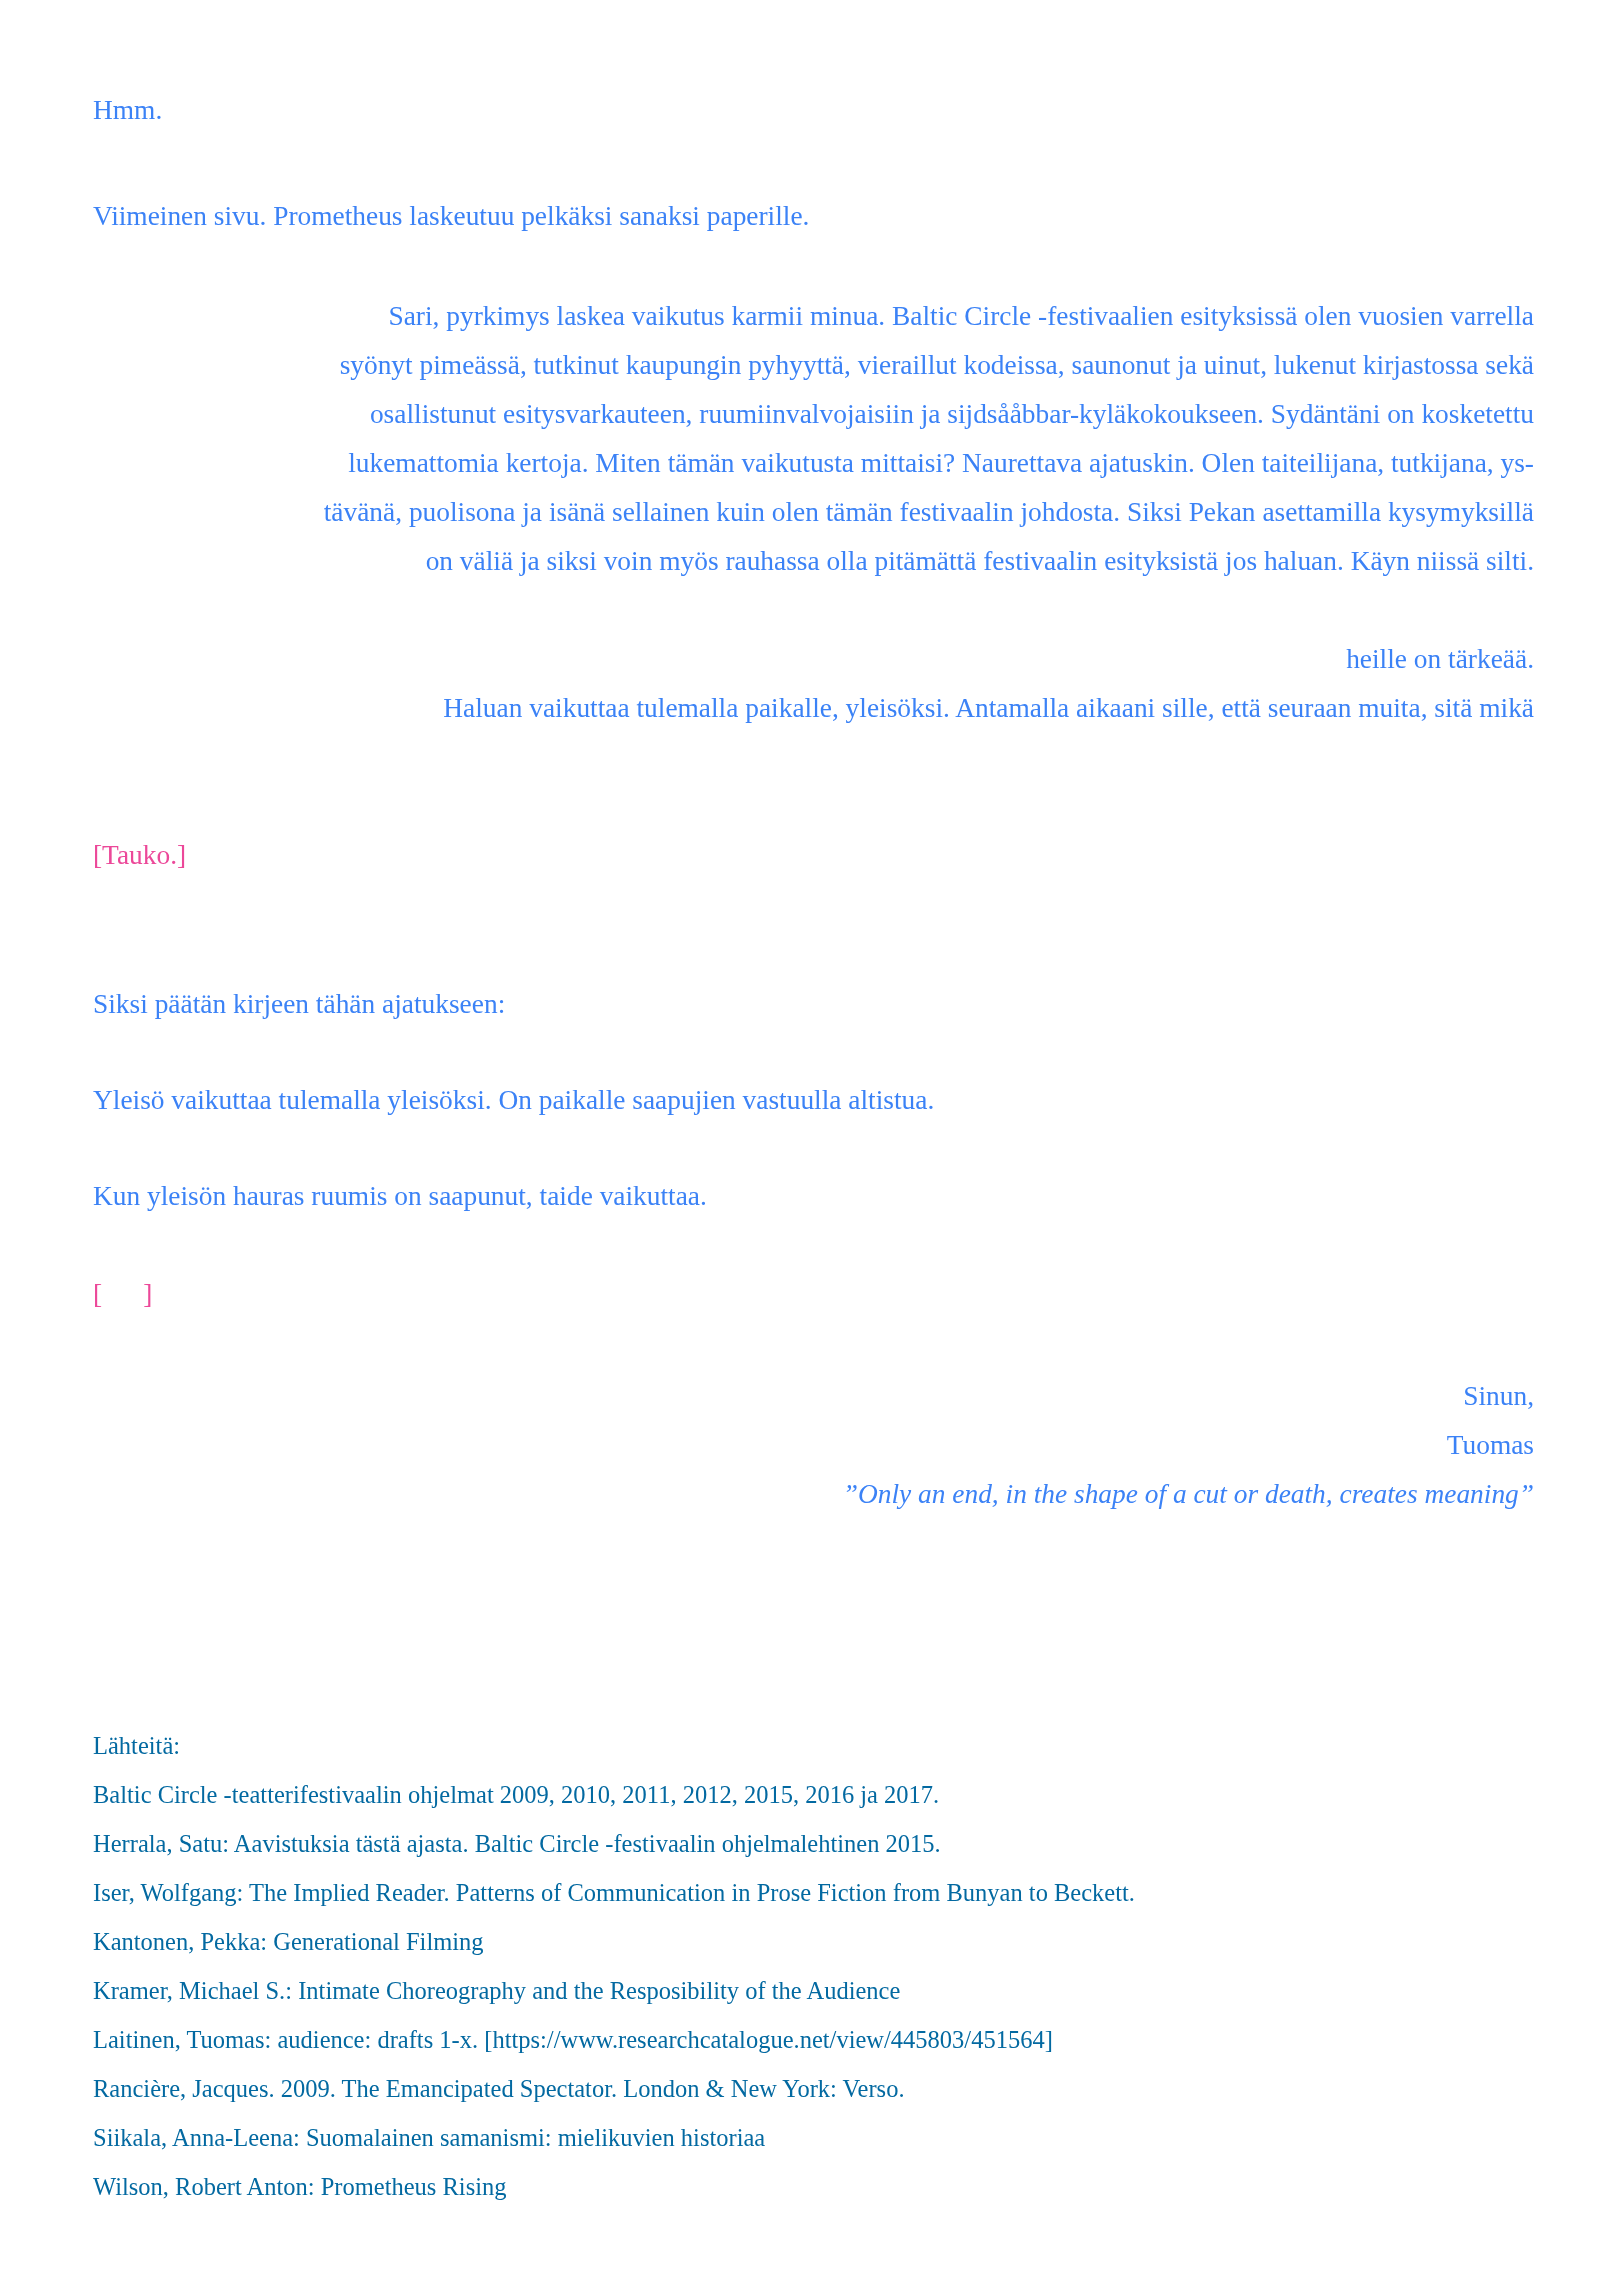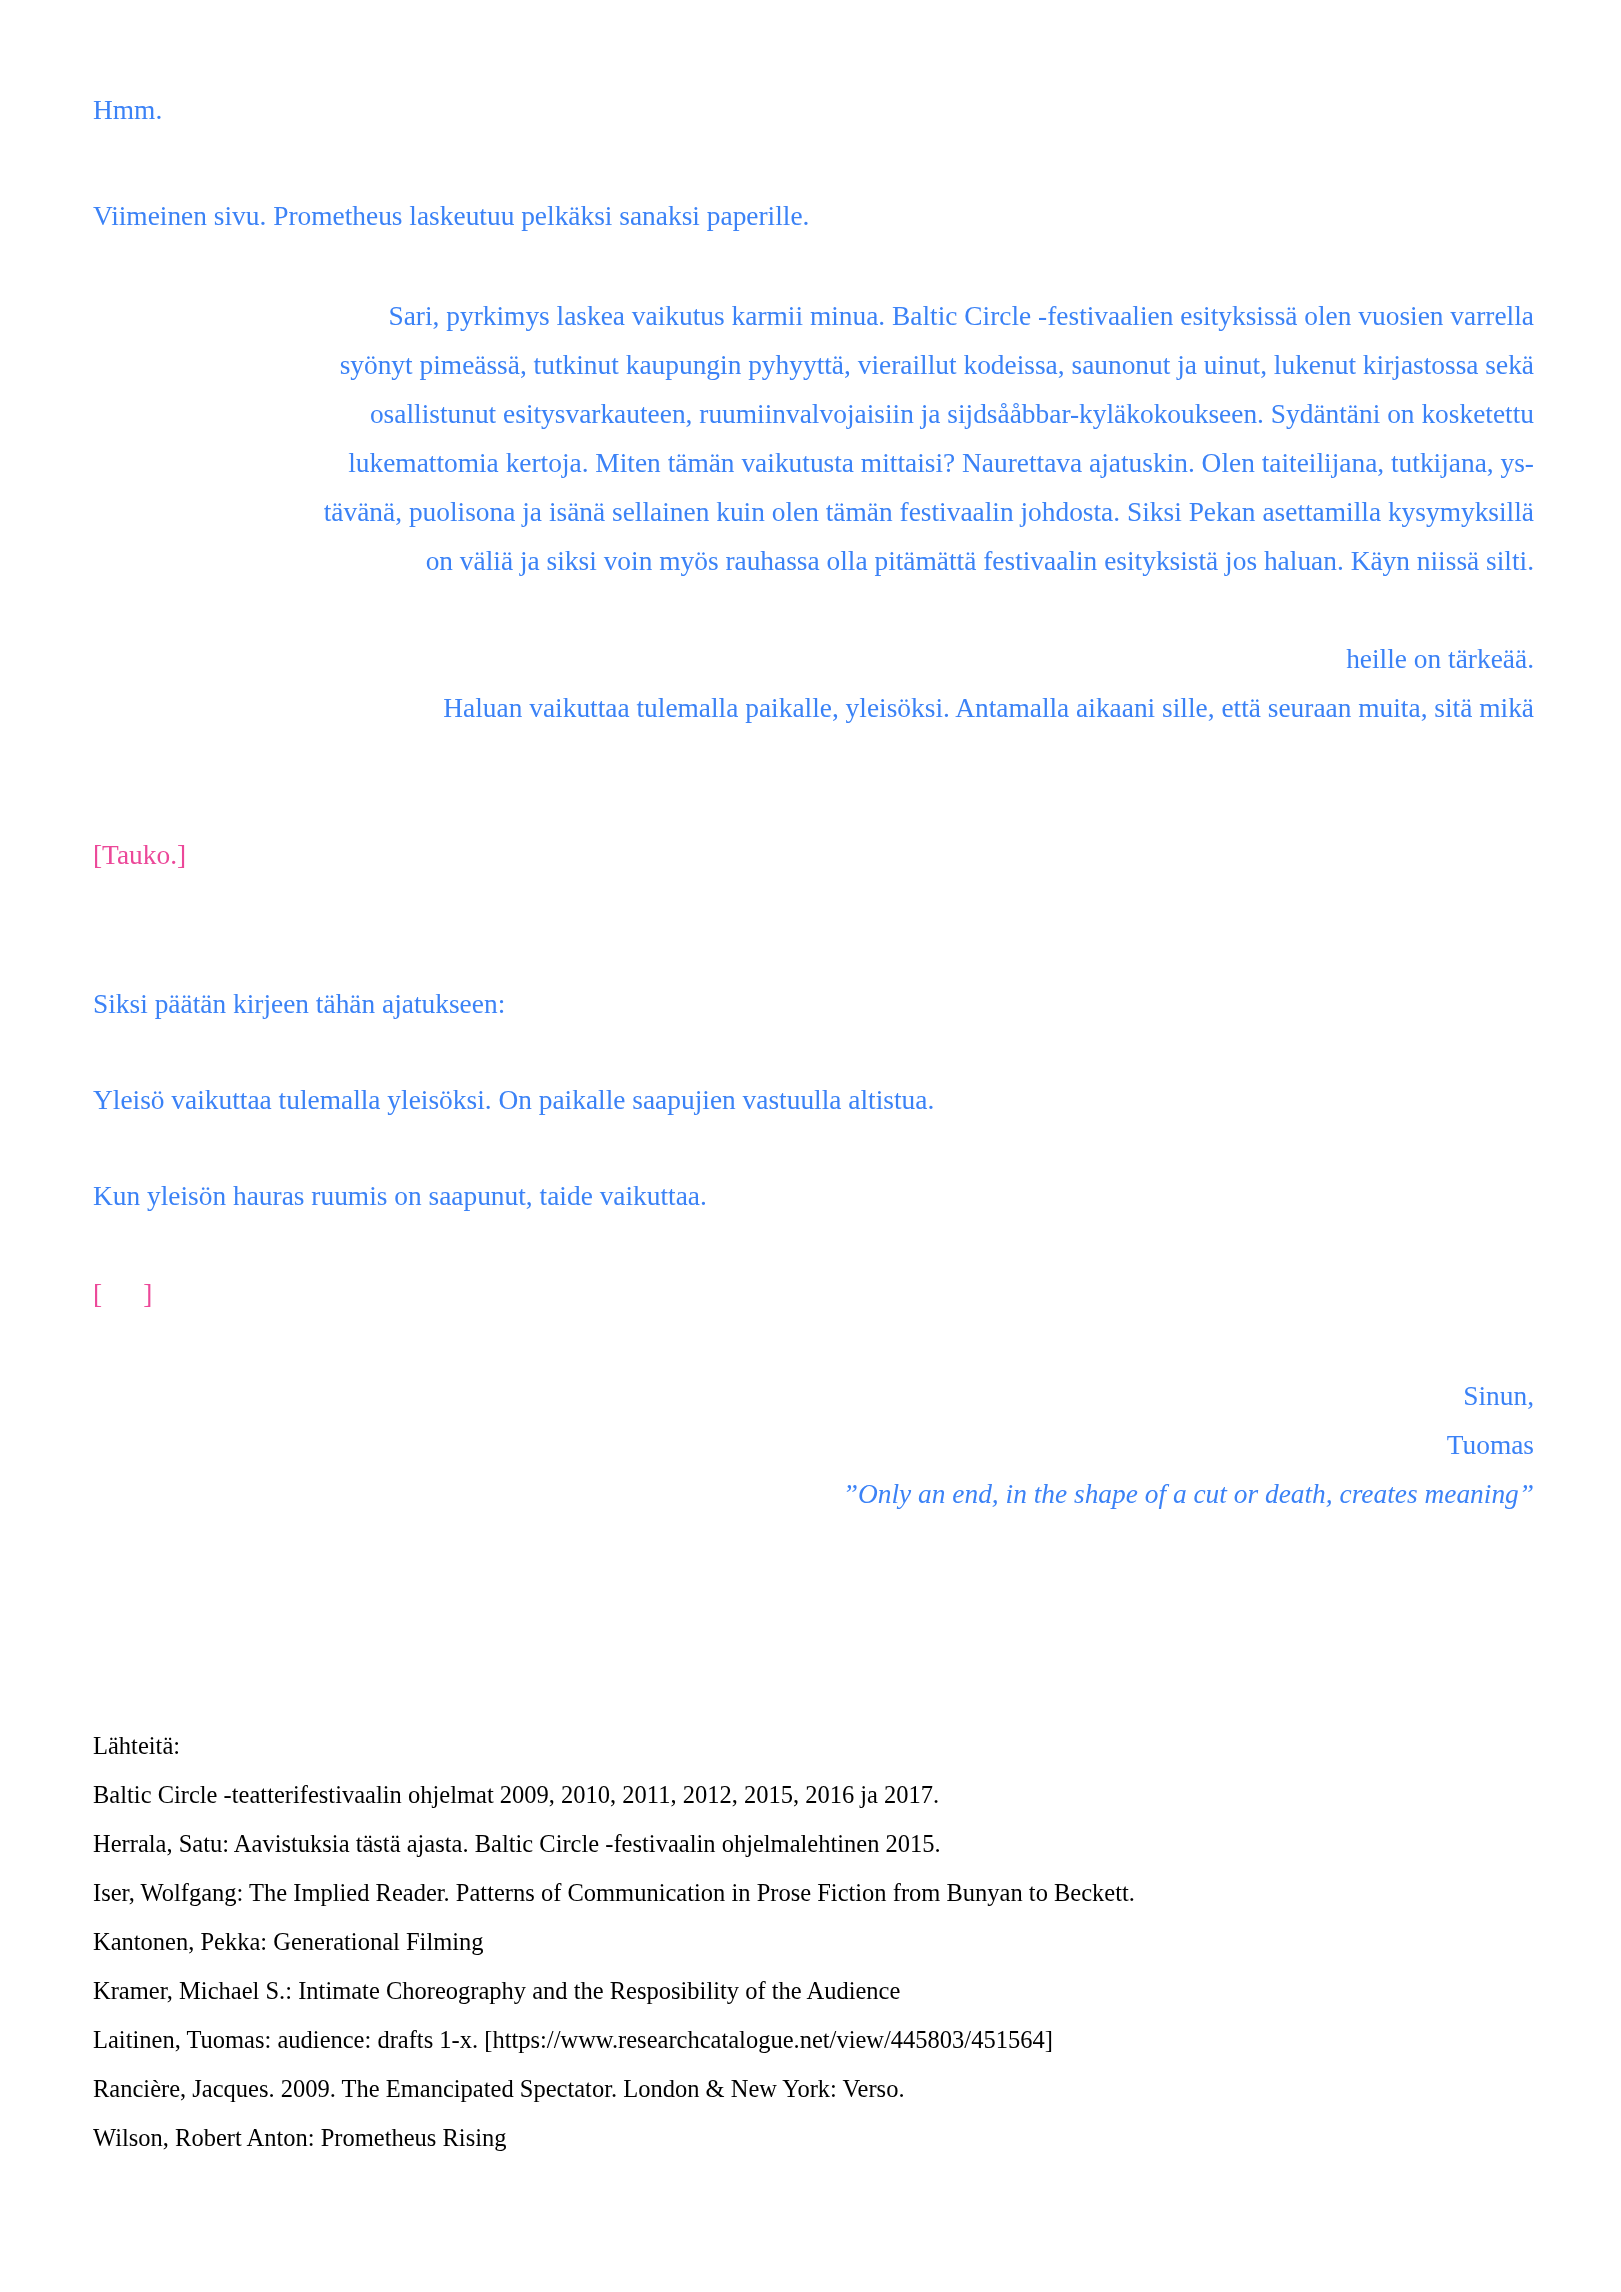--- a/index.html
+++ b/index.html
@@ -34,21 +34,21 @@
   }
   .pre { white-space: pre; }
   .italic { font-style: italic; }
   .sources {
     position: absolute;
     left: 93px;
     top: 1721px;
     width: 1441px;
     font-size: 24.5px;
     line-height: 49px;
-    color: #000000;
+    color: #0369a1;
   }
   .sources .row { height: 49px; }
 </style>
 </head>
 <body>
 
 <div class="page">
 
   <div class="block" style="top:86px">Hmm.</div>
 
@@ -86,17 +86,18 @@
 
   <div class="sources">
     <div class="row">Lähteitä:</div>
     <div class="row">Baltic Circle -teatterifestivaalin ohjelmat 2009, 2010, 2011, 2012, 2015, 2016 ja 2017.</div>
     <div class="row">Herrala, Satu: Aavistuksia tästä ajasta. Baltic Circle -festivaalin ohjelmalehtinen 2015.</div>
     <div class="row">Iser, Wolfgang: The Implied Reader. Patterns of Communication in Prose Fiction from Bunyan to Beckett.</div>
     <div class="row">Kantonen, Pekka: Generational Filming</div>
     <div class="row">Kramer, Michael S.: Intimate Choreography and the Resposibility of the Audience</div>
     <div class="row">Laitinen, Tuomas: audience: drafts 1-x. [https://www.researchcatalogue.net/view/445803/451564]</div>
     <div class="row">Rancière, Jacques. 2009. The Emancipated Spectator. London &amp; New York: Verso.</div>
+    <div class="row">Siikala, Anna-Leena: Suomalainen samanismi: mielikuvien historiaa</div>
     <div class="row">Wilson, Robert Anton: Prometheus Rising</div>
   </div>
 
 </div>
 
 
 </body></html>

